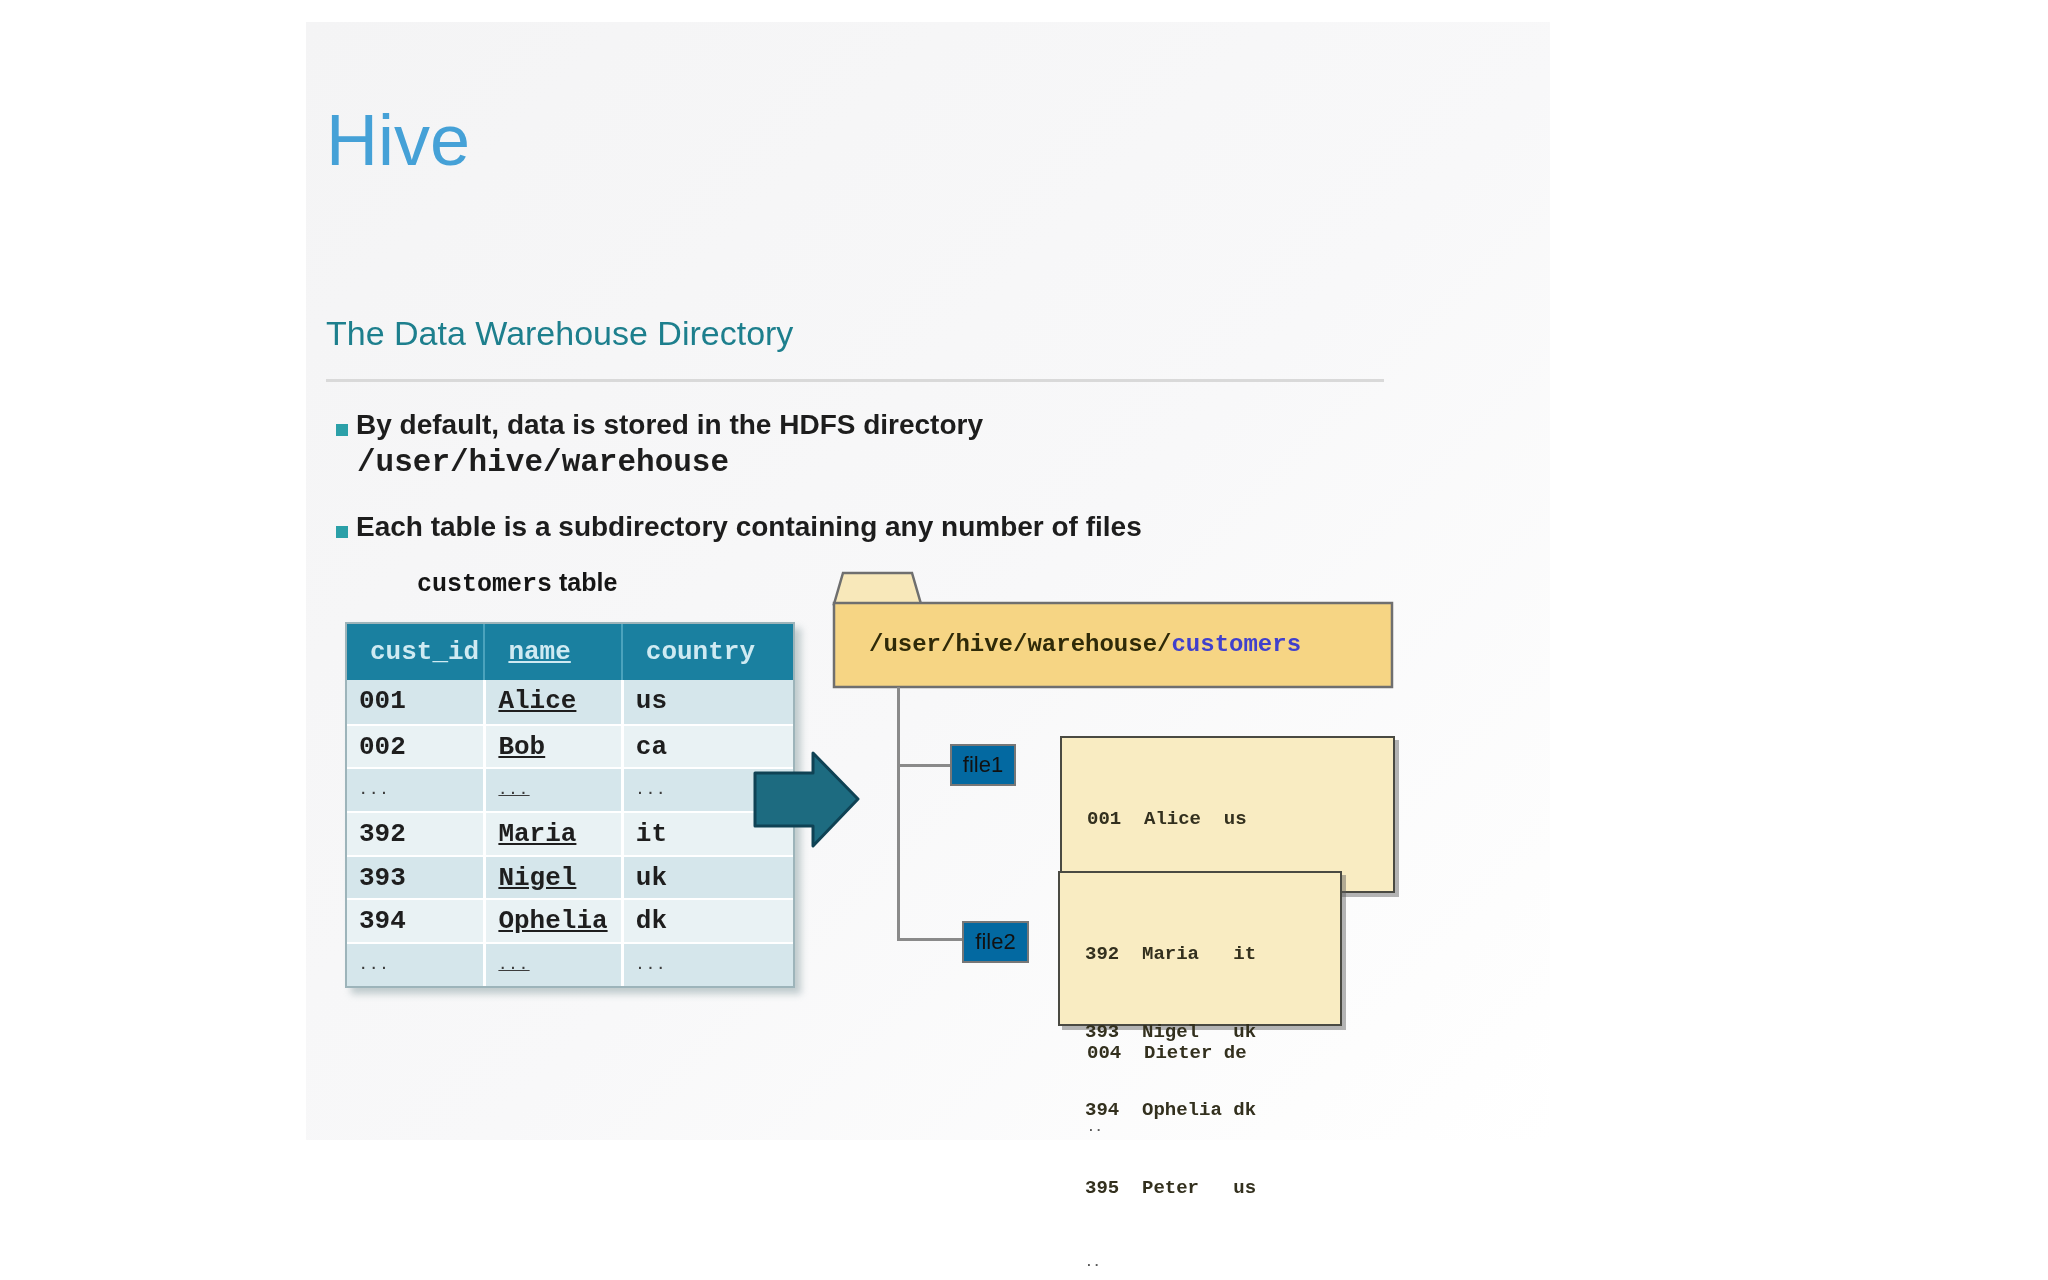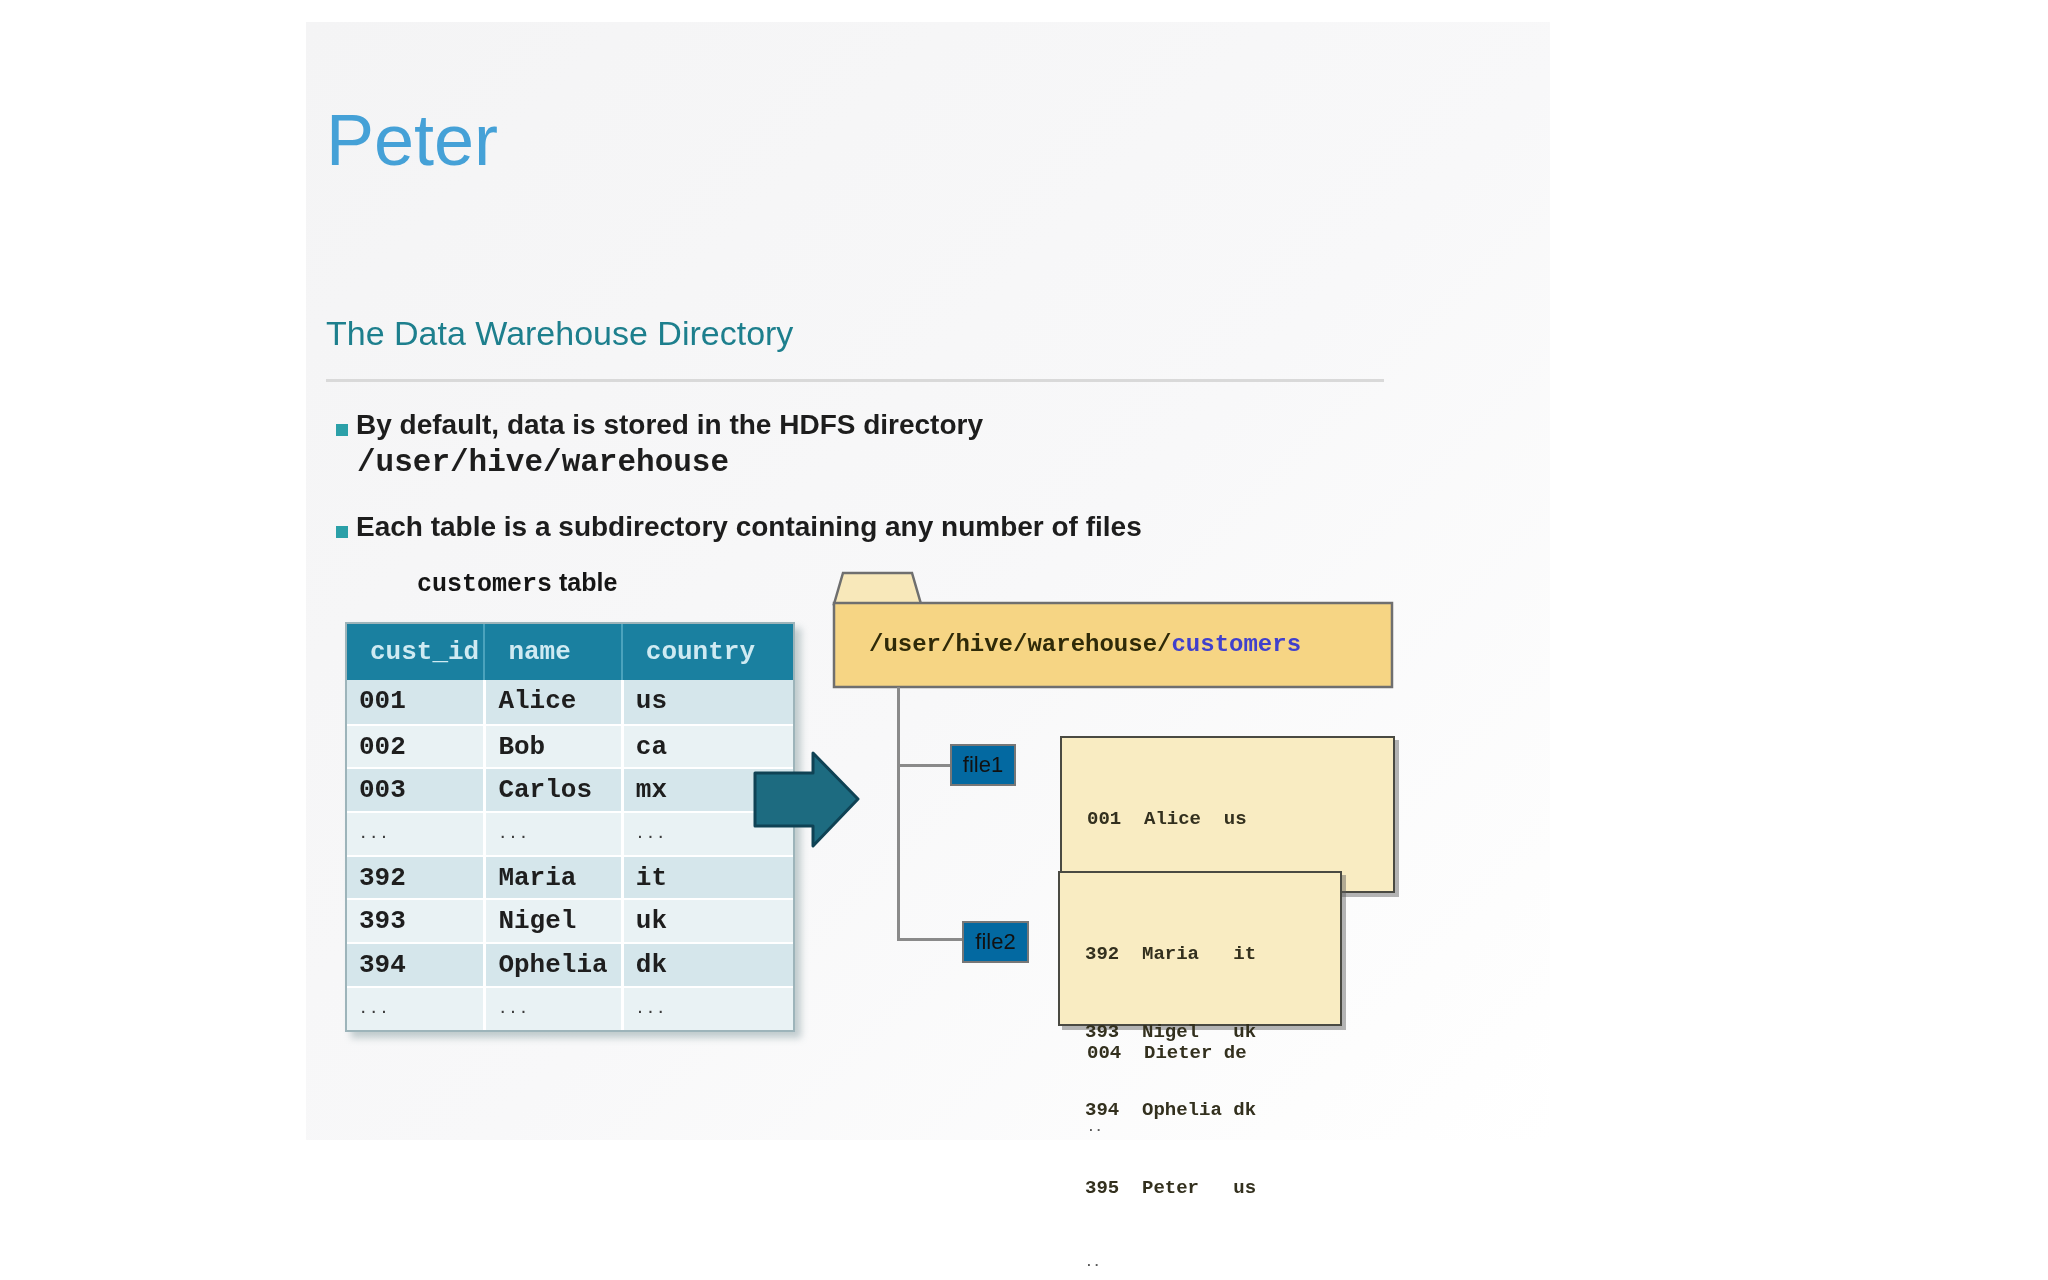--- a/index.html
+++ b/index.html
@@ -27,21 +27,21 @@
   .thead .cell{color:#cfeaf2;font-family:"Liberation Mono",monospace;font-weight:bold;
           font-size:26px;line-height:56px;box-sizing:border-box;padding-left:23px;white-space:pre;}
   .thead .cell+.cell{border-left:2px solid #4ba3bd;}
   .trow{display:flex;height:43.7px;justify-content:center;}
   .trow:nth-child(odd){background:#d5e6eb;}
   .trow:nth-child(even){background:#e9f2f4;}
   .trow+.trow{border-top:2px solid #ffffff;box-sizing:border-box;}
   .trow .cell{color:#1e1e1e;font-family:"Liberation Mono",monospace;font-weight:bold;
           font-size:26px;line-height:42px;box-sizing:border-box;padding-left:12px;white-space:pre;}
   .trow .cell+.cell{border-left:3px solid #ffffff;}
-  .c1{width:137px;} .c2{width:138px;} .c3{width:173px;}
+  .c1{width:137px;} .c2{width:138px;text-decoration:underline;} .c3{width:173px;}
   .trow.dots .cell{font-size:14px;letter-spacing:2px;color:#3c3c3c;}
   
   .arrow{position:absolute;left:750px;top:748px;z-index:5;}
   
   .folder{position:absolute;left:830px;top:568px;}
   .fpath{position:absolute;left:869px;top:631px;font-family:"Liberation Mono",monospace;
          font-weight:bold;font-size:24px;color:#2f2a08;white-space:pre;z-index:3;}
   .fpath .tbl{color:#4040cc;}
   
   .tline{position:absolute;background:#8a8a8a;}
@@ -59,21 +59,21 @@
   .flines{position:absolute;left:25px;top:16px;font-family:"Liberation Mono",monospace;
         font-weight:bold;font-size:19px;line-height:26px;color:#33301e;white-space:pre;}
   .flines .tiny{font-size:13px;color:#555;line-height:20px;}
 </style>
 </head>
 <body>
 
 <div class="stage">
   <div class="tint"></div>
 
-  <div class="title">Peter</div>
+  <div class="title">Hive</div>
   <div class="heading">The Data Warehouse Directory</div>
   <div class="rule"></div>
 
   <span class="sq sq1"></span>
   <div class="btext b1l2">/user/hive/warehouse</div>
   <div class="btext b1l1">By default, data is stored in the HDFS directory</div>
   <span class="sq sq2"></span>
   <div class="btext b2l1">Each table is a subdirectory containing any number of files</div>
 
   <div class="caption"><span class="mono">customers</span><span> table</span></div>
@@ -87,25 +87,20 @@
     <div class="tbody">
       <div class="trow">
         <div class="cell c1">001</div>
         <div class="cell c2">Alice</div>
         <div class="cell c3">us</div>
       </div>
       <div class="trow">
         <div class="cell c1">002</div>
         <div class="cell c2">Bob</div>
         <div class="cell c3">ca</div>
-      </div>
-      <div class="trow">
-        <div class="cell c1">003</div>
-        <div class="cell c2">Carlos</div>
-        <div class="cell c3">mx</div>
       </div>
       <div class="trow dots">
         <div class="cell c1">...</div>
         <div class="cell c2">...</div>
         <div class="cell c3">...</div>
       </div>
       <div class="trow">
         <div class="cell c1">392</div>
         <div class="cell c2">Maria</div>
         <div class="cell c3">it</div>

